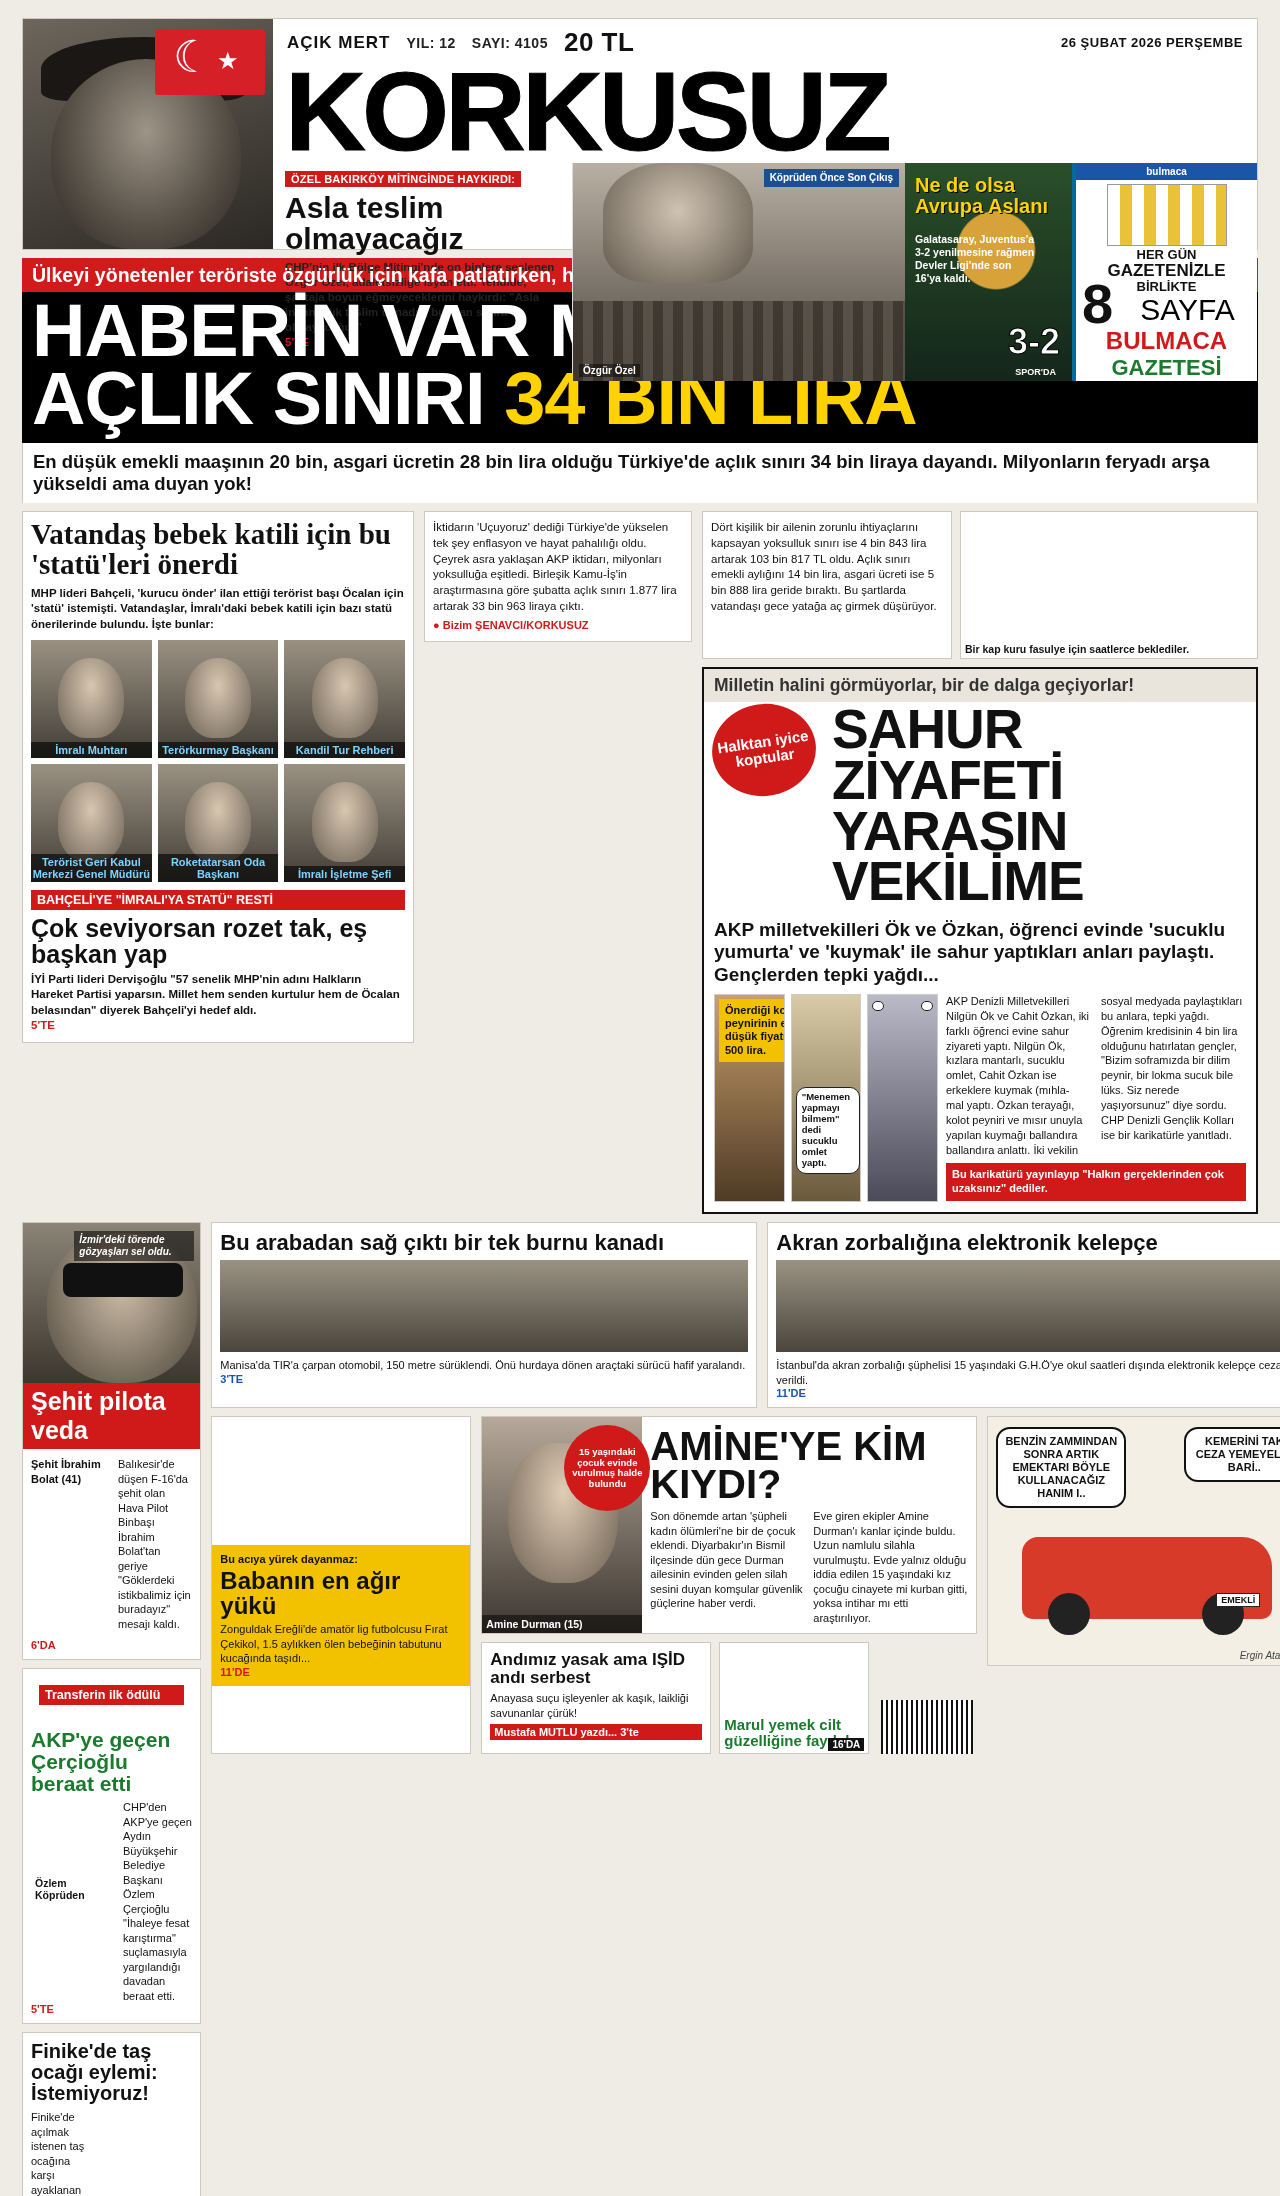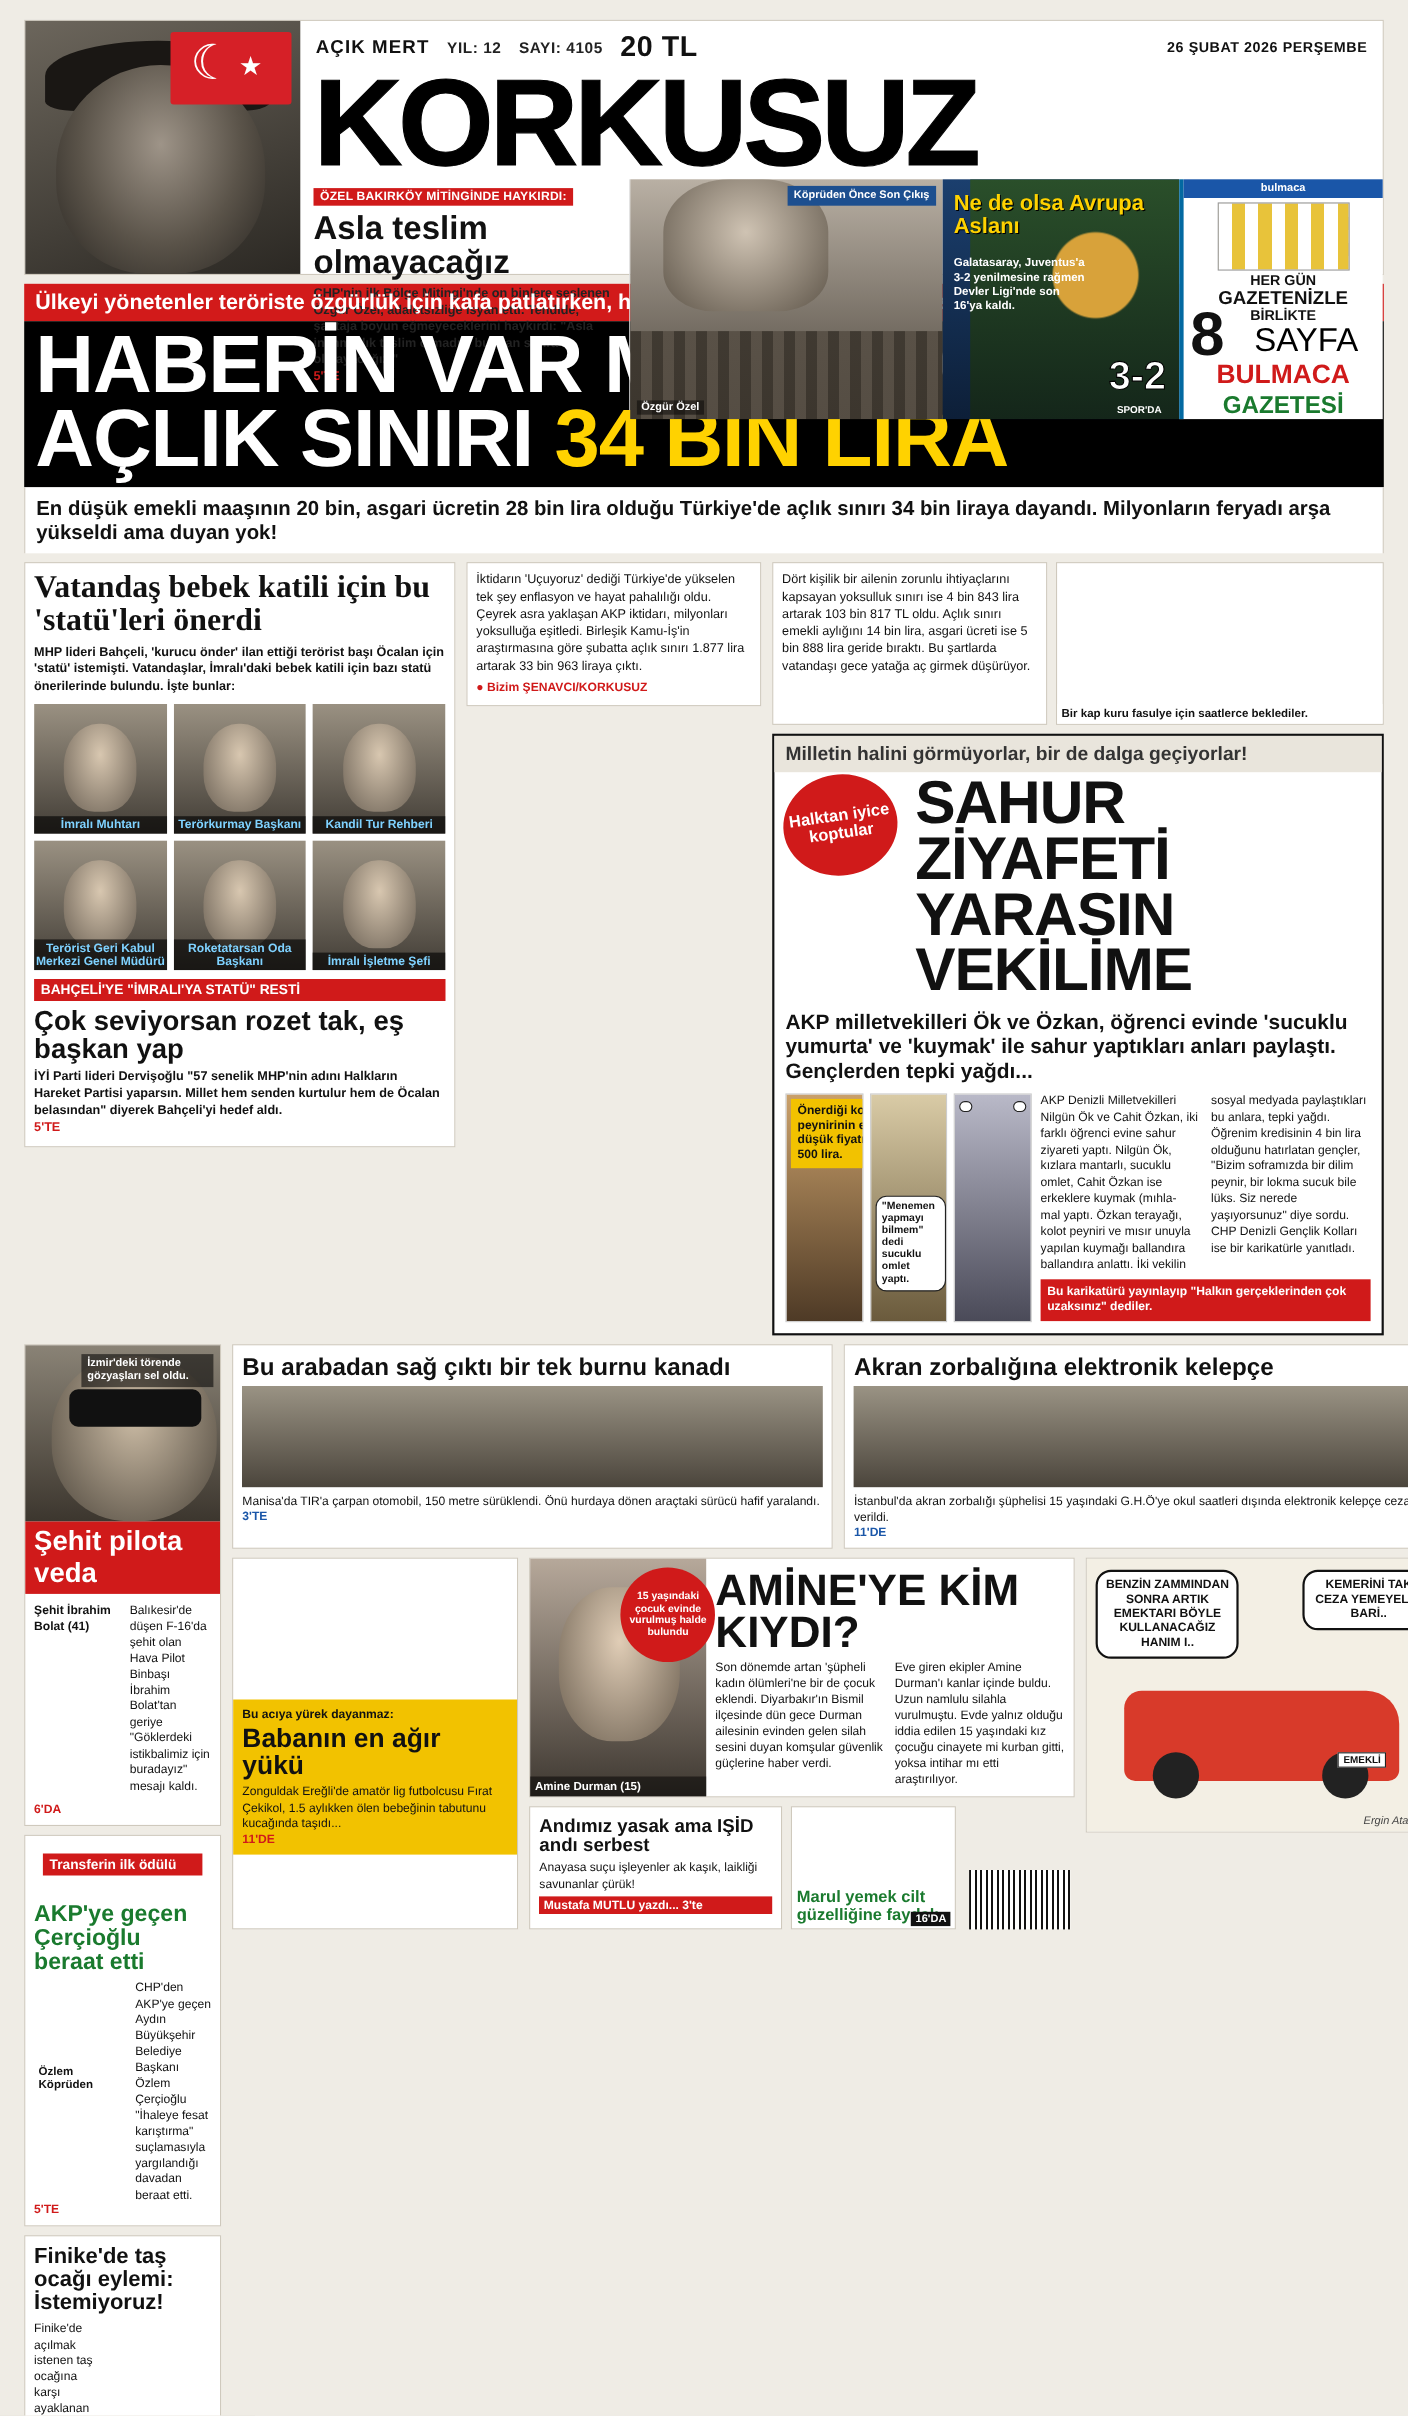--- a/index.html
+++ b/index.html
@@ -71,21 +71,21 @@
   }
   .kicker-red {
     background:#d01a1a; color:#fff; font-size:11px; font-weight:bold;
     padding:2px 6px; display:inline-block; letter-spacing:.2px;
   }
   .mh-lead h2 {
     margin:6px 0 6px 0; font-size:30px; line-height:1.02; font-weight:bold;
   }
   .mh-lead p { margin:0; font-size:11.5px; line-height:1.3; font-weight:bold; color:#222; }
   .mh-photo1 {
-    width: 284px; background:linear-gradient(180deg,#b9b0a4,#4d463d);
+    width: 332px; background:linear-gradient(180deg,#b9b0a4,#4d463d);
     position:relative; overflow:hidden;
   }
   .mh-photo1 .man{
     position:absolute; left:30px; top:0; width:150px; height:120px;
     background:radial-gradient(circle at 50% 40%, #cfc3b3, #5f564a);
     border-radius:40% 40% 30% 30%;
   }
   .mh-photo1 .crowd{
     position:absolute; left:0; bottom:0; width:100%; height:80px;
     background:repeating-linear-gradient(90deg,#3a342c 0 10px,#564e44 10px 20px);
@@ -227,21 +227,21 @@
   .lower{ display:flex; gap:10px; margin-top:8px; }
   .low-left{ width:290px; }
   .low-right{ flex:1; }
 
   .pilot{ position:relative; height:160px; background:linear-gradient(180deg,#8a8376,#3c362e); overflow:hidden;}
   .pilot .glasses{position:absolute; left:40px; top:40px; width:120px; height:34px; background:#111; border-radius:8px;}
   .pilot .face{position:absolute; left:24px; top:10px; width:150px; height:150px; border-radius:46%;
     background:radial-gradient(ellipse at 50% 35%, #cdbda6, #4c453b);}
   .pilot-cap{
     position:absolute; right:6px; top:8px; background:rgba(0,0,0,.55); color:#fff;
-    font-size:10px; font-weight:bold; padding:3px 5px; line-height:1.2; width:120px;
+    font-size:10px; font-weight:bold; padding:3px 5px; line-height:1.2; width:120px;font-style:italic;
   }
   .pilot-title{
     background:#d01a1a; color:#fff; font-size:25px; font-weight:bold; padding:4px 8px;
   }
   .two-col-news{ display:flex; gap:10px; }
   .news-card{ flex:1; background:#fff; border:1px solid #cfc9bd; }
   .news-card h3{ margin:0 0 6px 0; font-size:22px; line-height:1.05; font-weight:bold;}
   .news-photo{ height:92px; background:linear-gradient(180deg,#9a9384,#4b453c); margin-bottom:6px;}
   .ref-blue{ color:#1a56a8; font-weight:bold; font-size:11px;}
 

